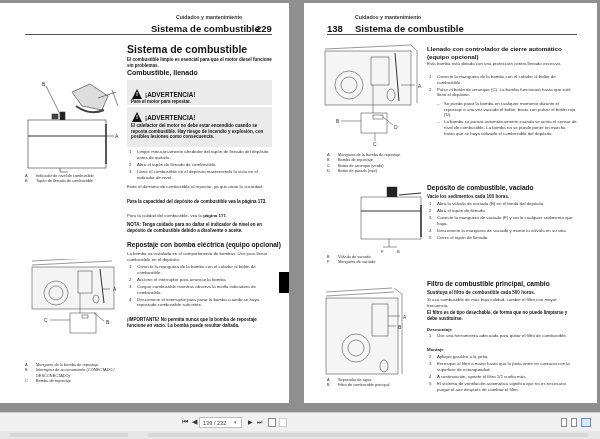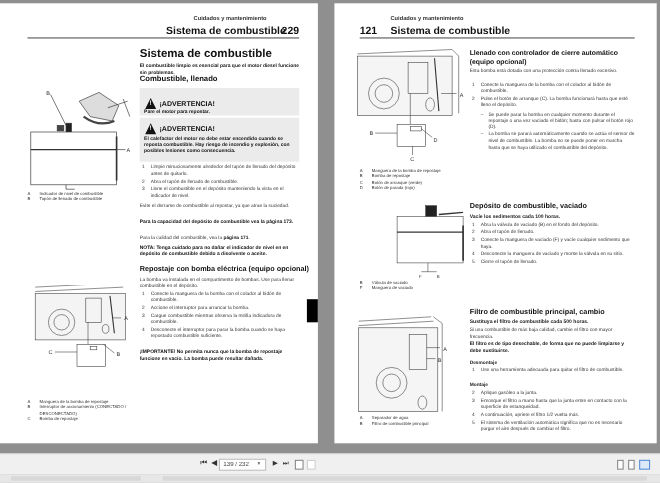--- a/index.html
+++ b/index.html
@@ -182,21 +182,21 @@
           <span class="k">C</span>
           <span>Bomba de repostaje</span>
         </div>
     </div>
 
     <div class="side-tab"></div>
   </div>
 
   <div class="page right">
     <div class="hdr-small" style="left:51px; top:11px;">Cuidados y mantenimiento</div>
-    <div class="hdr-num" style="left:23px; top:20px;">121</div>
+    <div class="hdr-num" style="left:23px; top:20px;">138</div>
     <div class="hdr-title" style="left:51px; top:20px;">Sistema de combustible</div>
     <div class="hdr-rule" style="left:23px; top:31px; width:250px;"></div>
 
     <svg class="fig" style="left:15px; top:40px;" width="105" height="104" viewBox="0 0 105 104">
       <g stroke="#333" stroke-width="0.5" fill="none">
         <path d="M6 6 L92 2 L98 8 L98 60"></path>
         <rect x="6" y="8" width="86" height="54" fill="#f5f5f5"></rect>
         <circle cx="30" cy="42" r="14"></circle>
         <circle cx="30" cy="42" r="8"></circle>
         <rect x="52" y="14" width="18" height="28"></rect>

